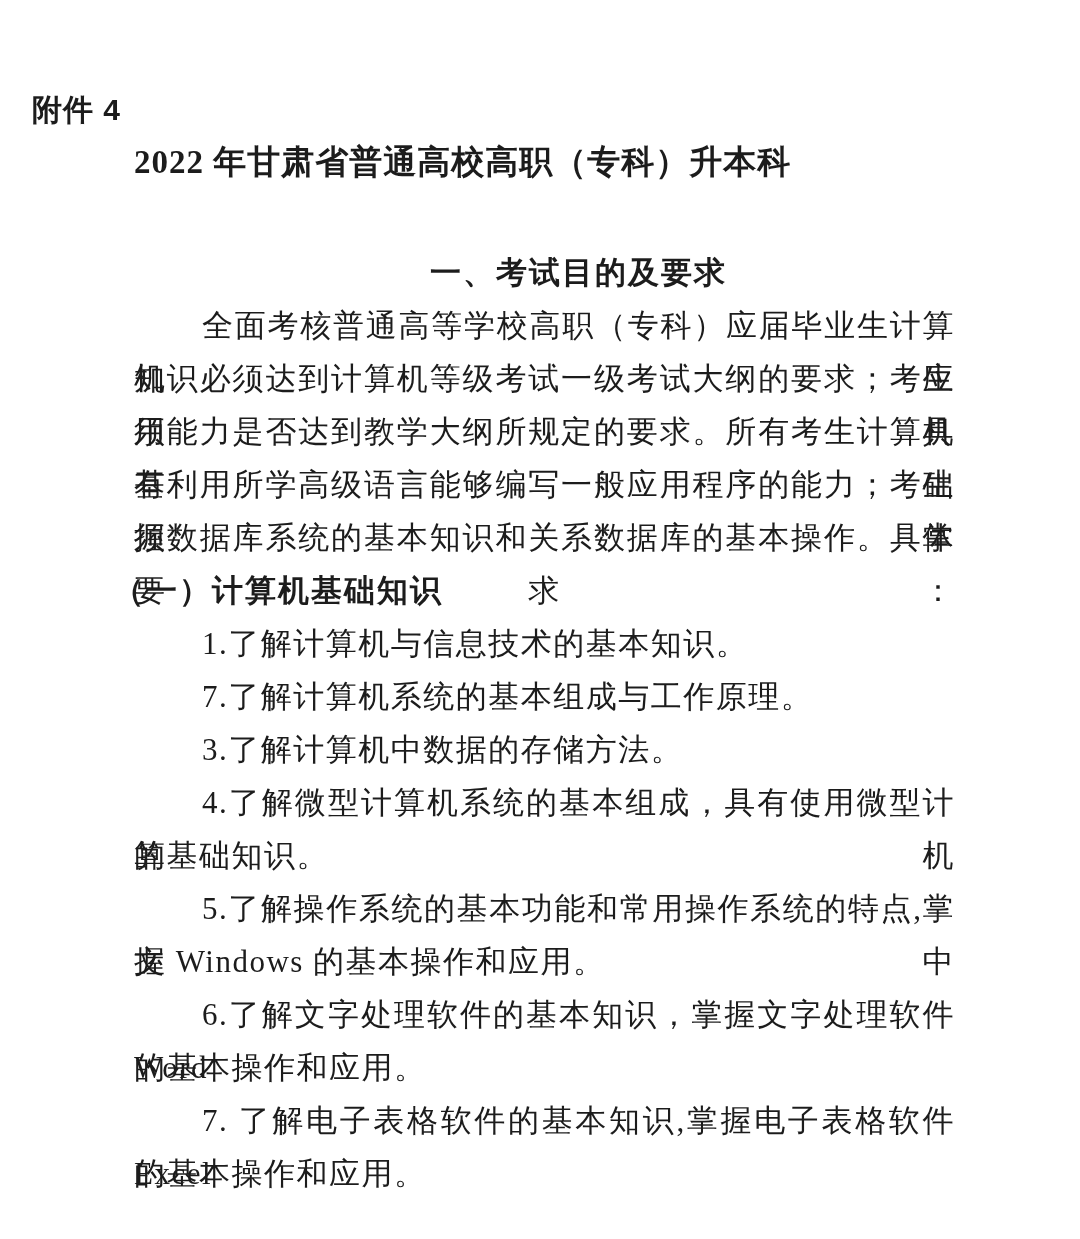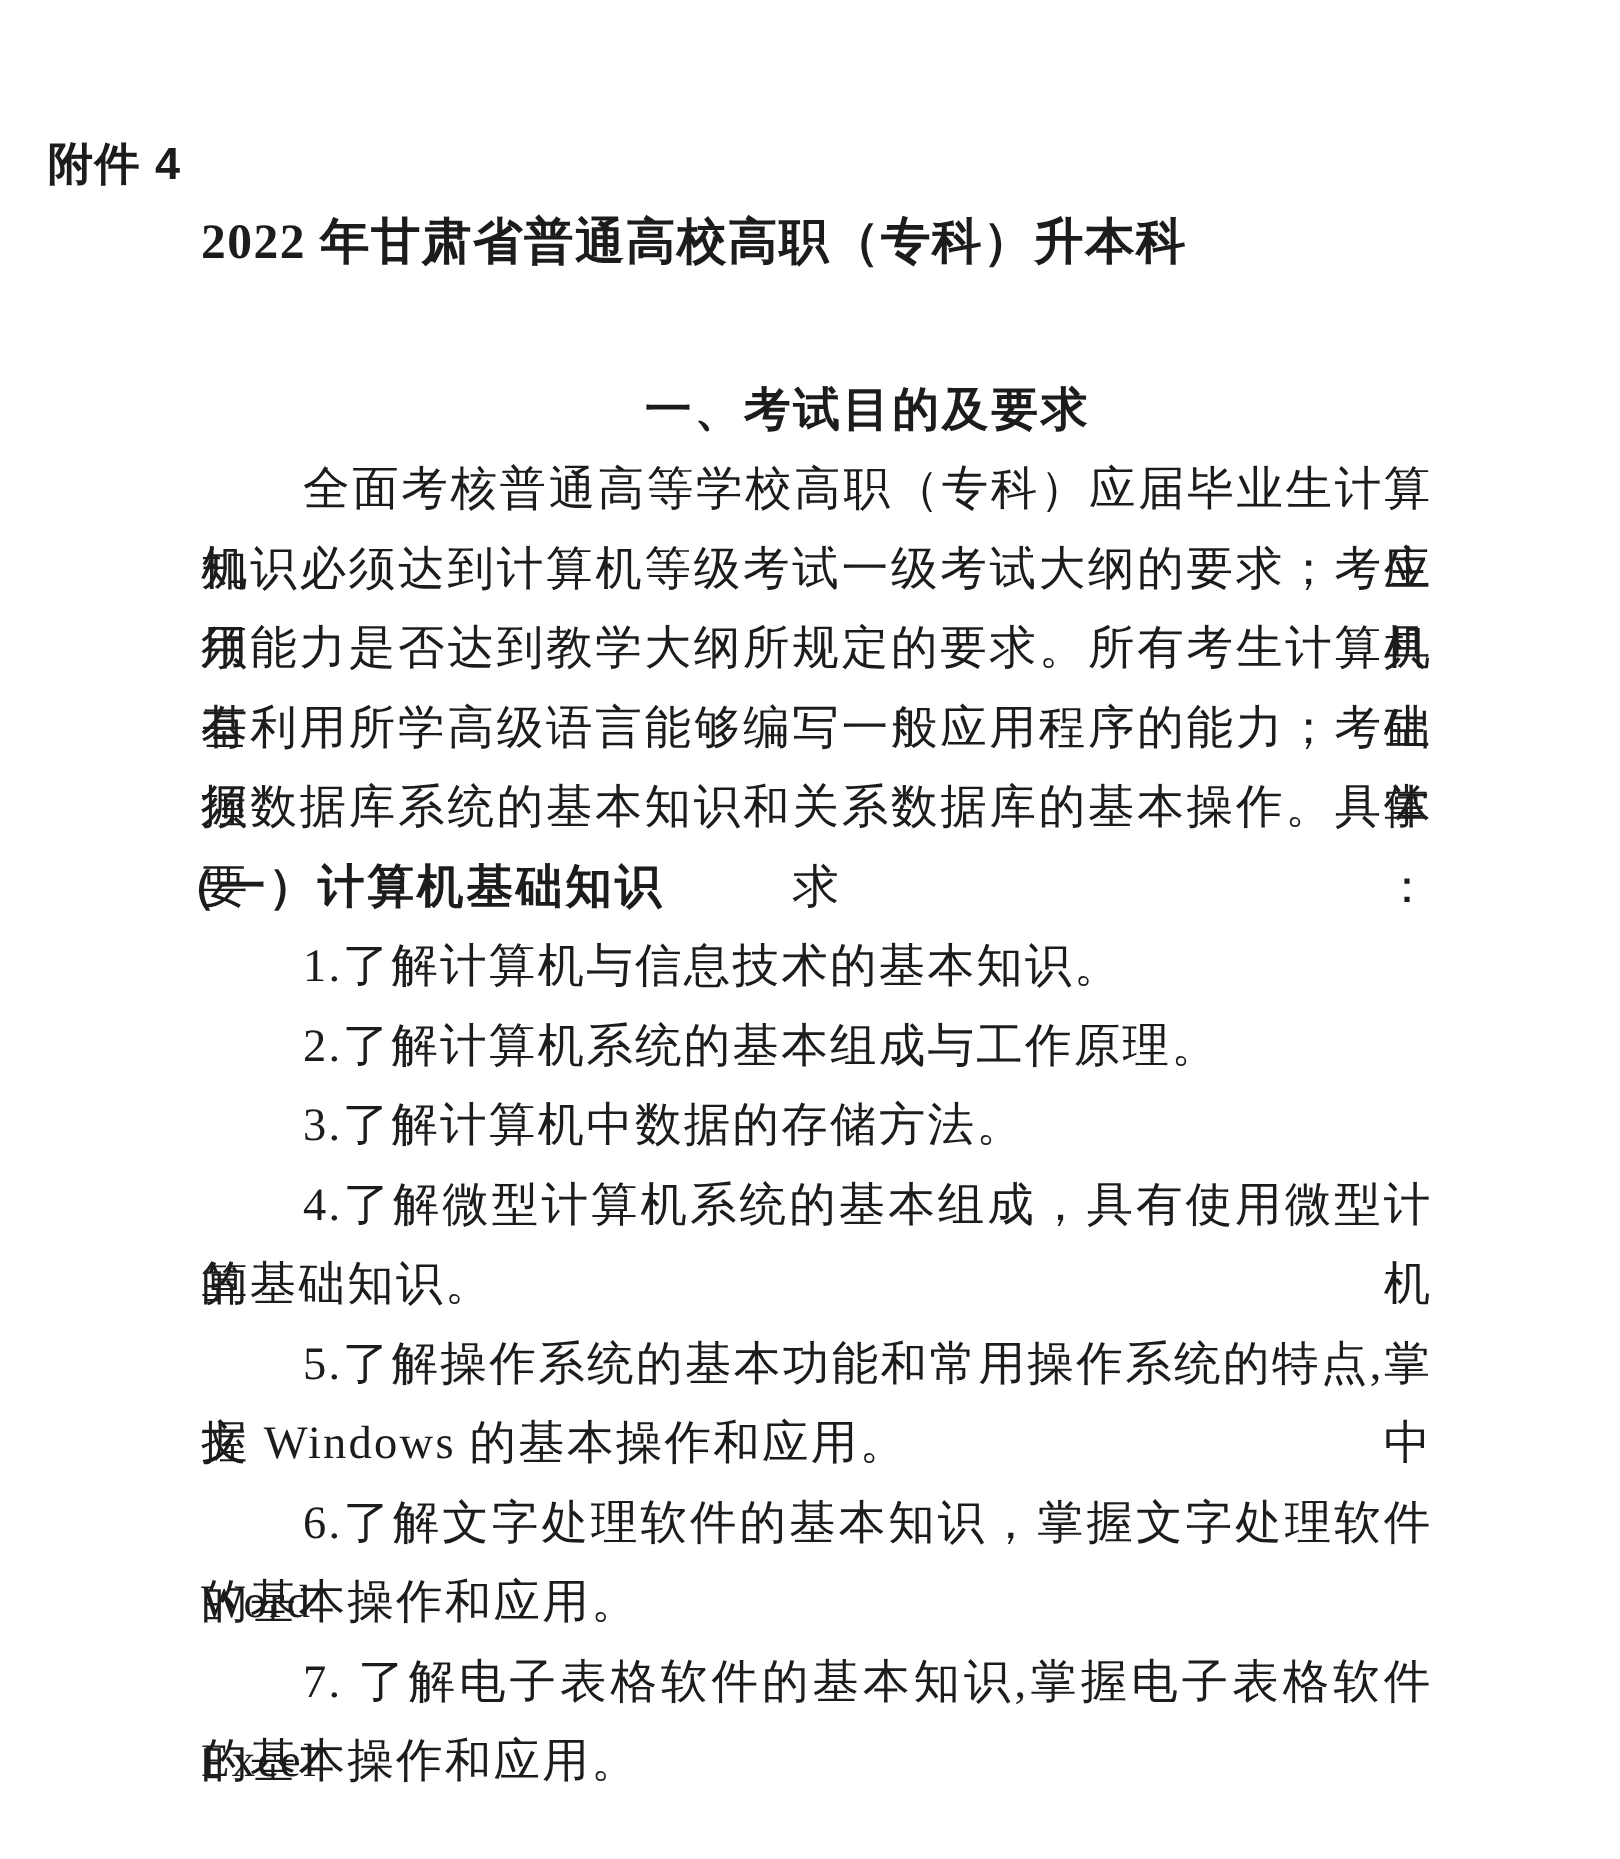--- a/index.html
+++ b/index.html
@@ -77,21 +77,21 @@
   <div class="line title">2022 年甘肃省普通高校高职（专科）升本科</div>
   <div class="spacer"></div>
   <div class="line h1 indent">一、考试目的及要求</div>
   <div class="line body indent just">全面考核普通高等学校高职（专科）应届毕业生计算机应</div>
   <div class="line body just">知识必须达到计算机等级考试一级考试大纲的要求；考生须具</div>
   <div class="line body just">用能力是否达到教学大纲所规定的要求。所有考生计算机基础</div>
   <div class="line body just">有利用所学高级语言能够编写一般应用程序的能力；考生须掌</div>
   <div class="line body just">握数据库系统的基本知识和关系数据库的基本操作。具体要求：</div>
   <div class="line h2 indent">（一）计算机基础知识</div>
   <div class="line body indent">1.了解计算机与信息技术的基本知识。</div>
-  <div class="line body indent">2.了解计算机系统的基本组成与工作原理。</div>
+  <div class="line body indent">7.了解计算机系统的基本组成与工作原理。</div>
   <div class="line body indent">3.了解计算机中数据的存储方法。</div>
   <div class="line body indent just">4.了解微型计算机系统的基本组成，具有使用微型计算机</div>
   <div class="line body">的基础知识。</div>
   <div class="line body indent just">5.了解操作系统的基本功能和常用操作系统的特点,掌握中</div>
   <div class="line body">文 Windows 的基本操作和应用。</div>
   <div class="line body indent just">6.了解文字处理软件的基本知识，掌握文字处理软件 Word</div>
   <div class="line body">的基本操作和应用。</div>
   <div class="line body indent just">7. 了解电子表格软件的基本知识,掌握电子表格软件 Excel</div>
   <div class="line body">的基本操作和应用。</div>
 </div>

